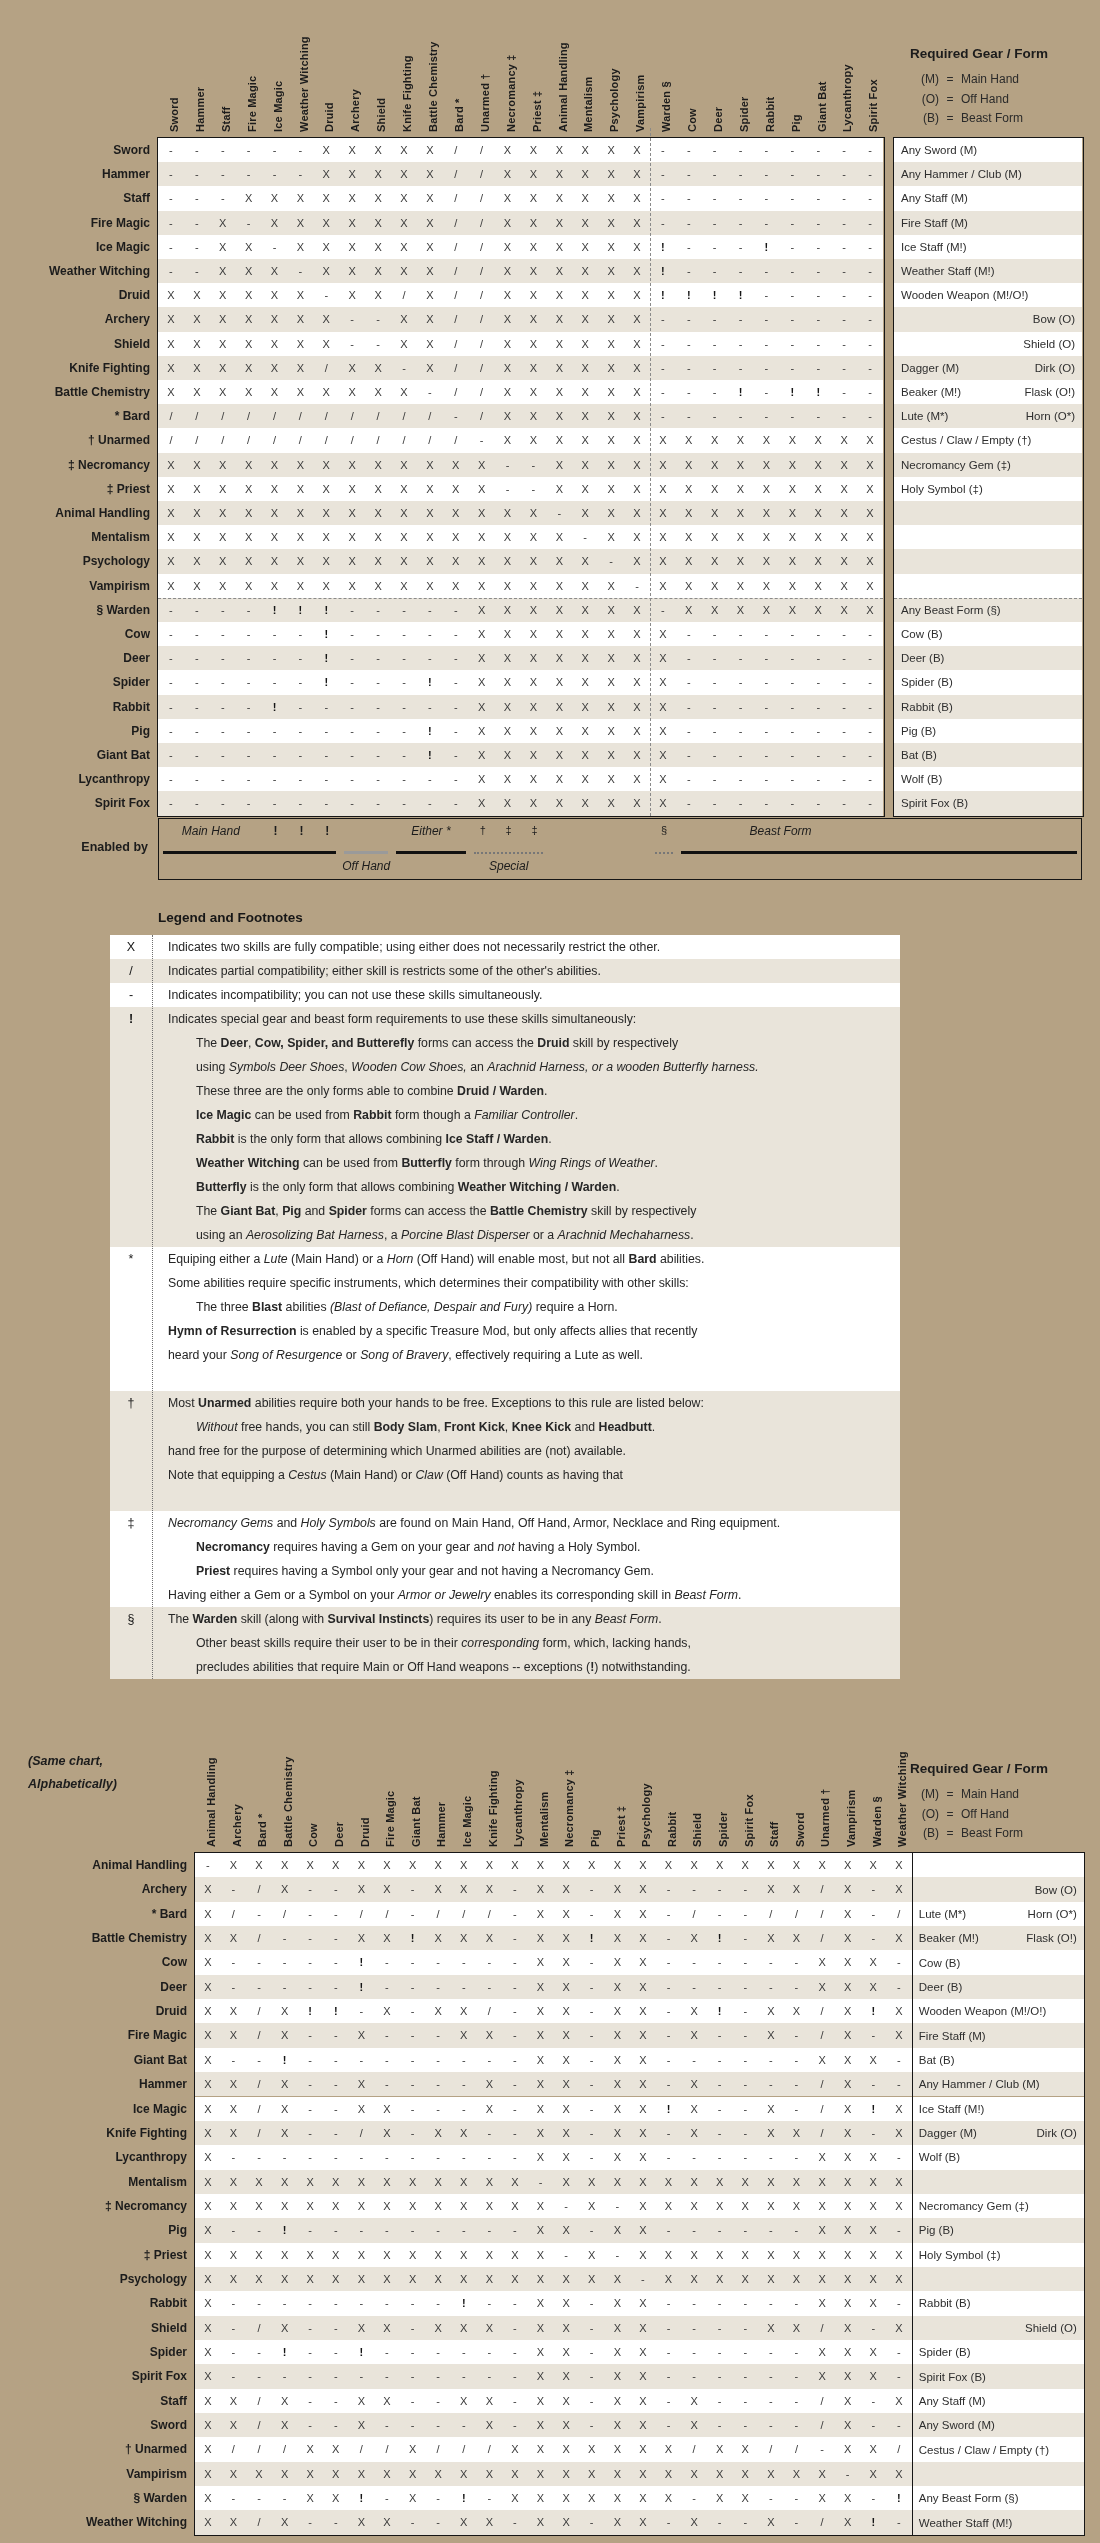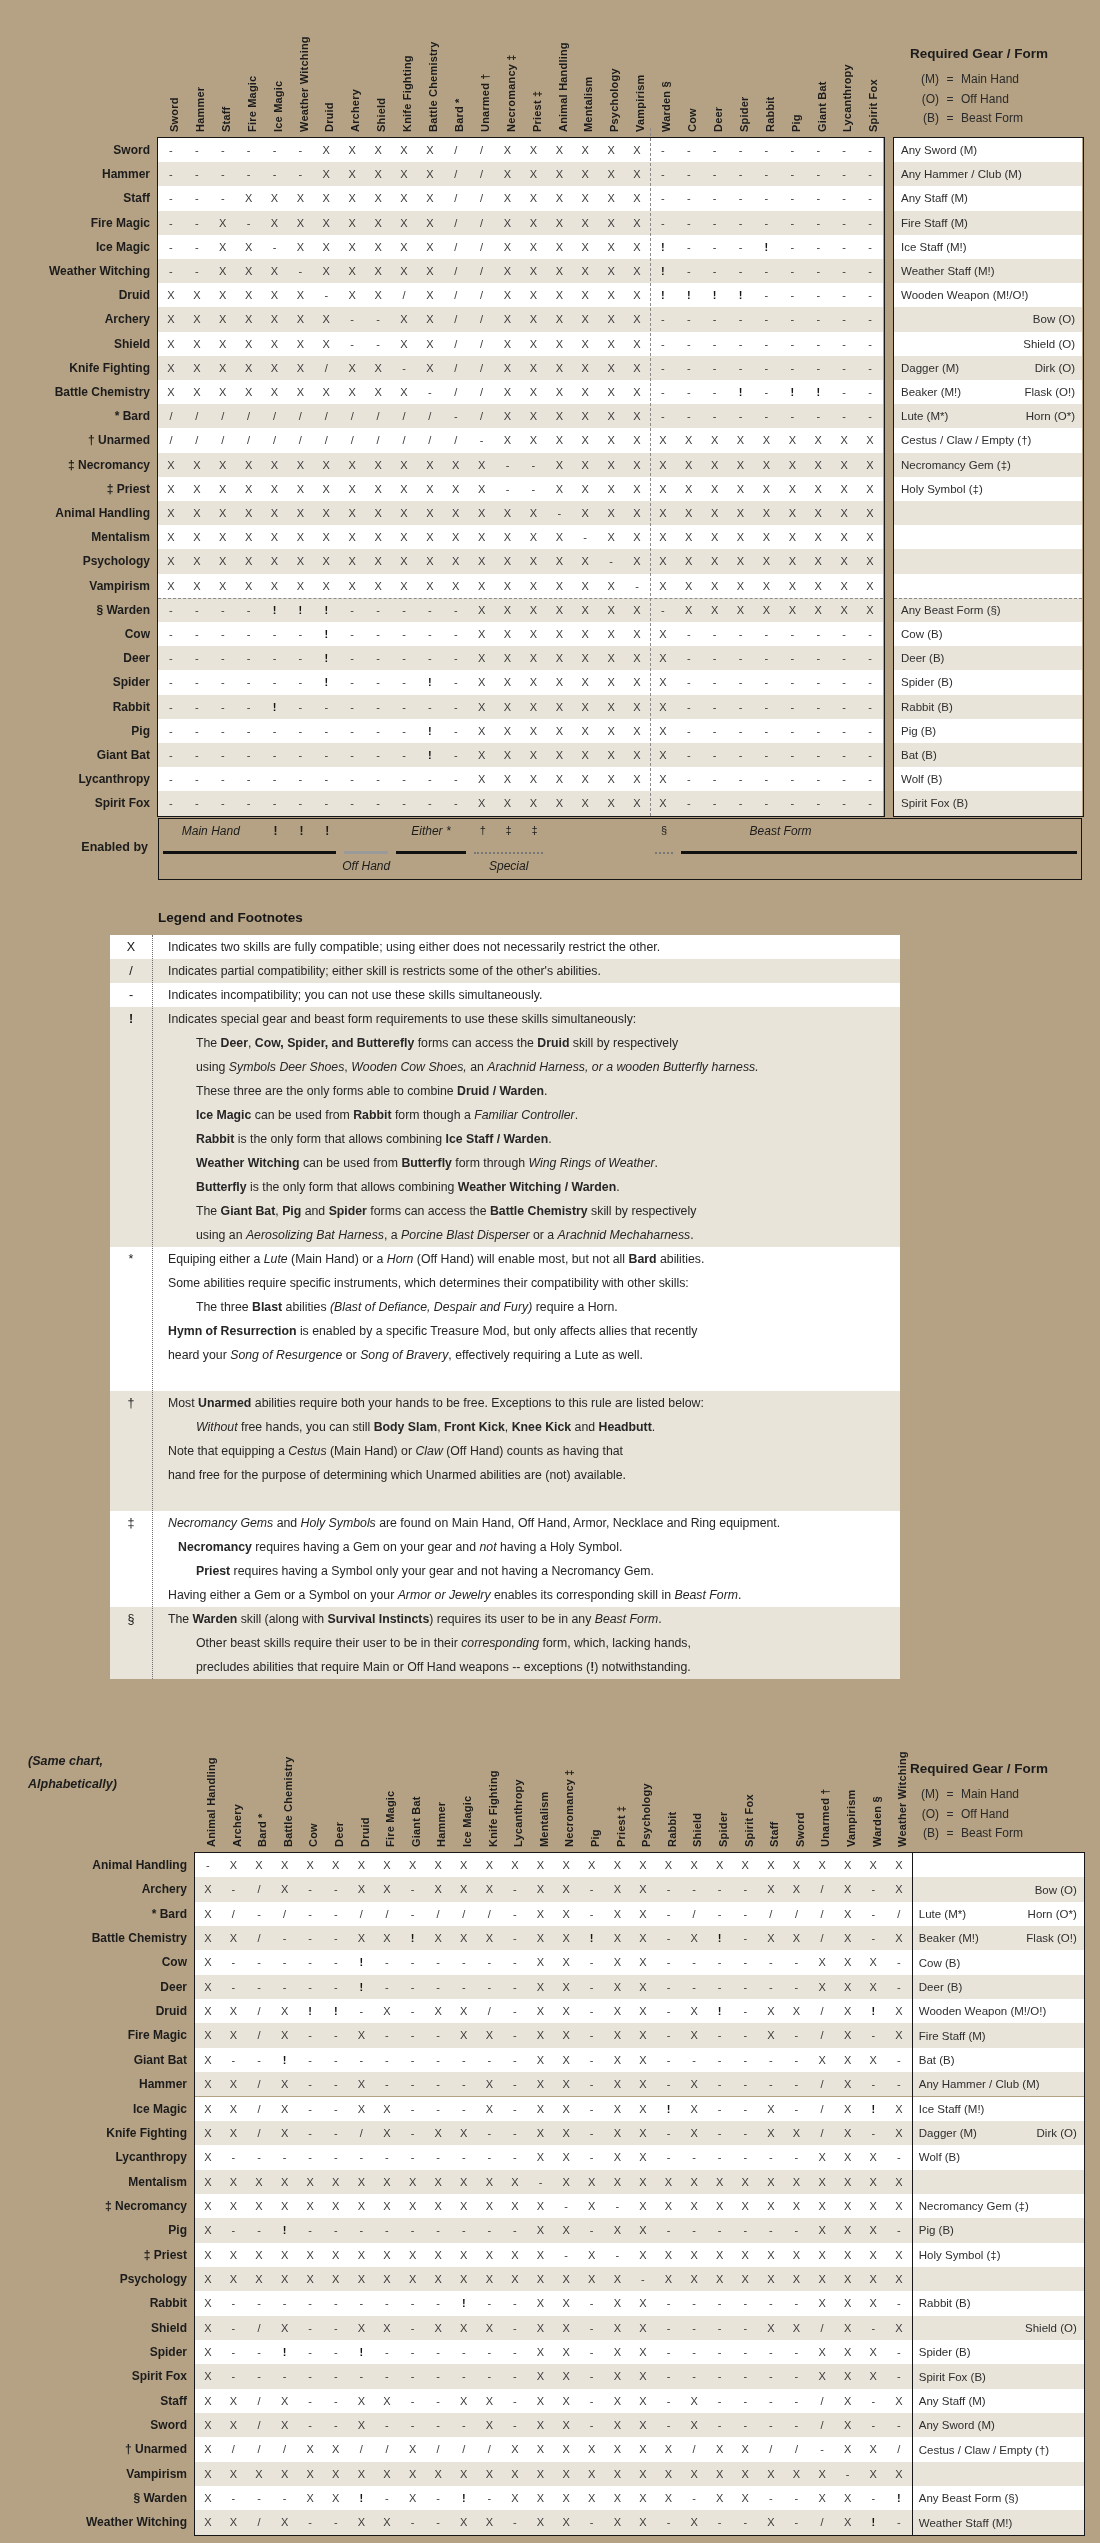--- a/index.html
+++ b/index.html
@@ -1095,27 +1095,27 @@
         <div class="leg-line" style="padding-left: 58px; line-height: 24px;">Equiping either a <i>Lute</i> (Main Hand) or a <i>Horn</i> (Off Hand) will enable most, but not all <b>Bard</b> abilities.</div>
         <div class="leg-line" style="padding-left: 58px; line-height: 24px;">Some abilities require specific instruments, which determines their compatibility with other skills:</div>
         <div class="leg-line" style="padding-left: 86px; line-height: 24px;">The three <b>Blast</b> abilities <i>(Blast of Defiance, Despair and Fury)</i> require a Horn.</div>
         <div class="leg-line" style="padding-left: 58px; line-height: 24px;"><b>Hymn of Resurrection</b> is enabled by a specific Treasure Mod, but only affects allies that recently</div>
         <div class="leg-line" style="padding-left: 58px; line-height: 24px;">heard your <i>Song of Resurgence</i> or <i>Song of Bravery</i>, effectively requiring a Lute as well.</div>
       </div>
       <div class="abs stripe1" style="left: 110px; top: 1391px; width: 790px; height: 120px;">
         <div class="leg-sym" style="line-height: 24px;">†</div>
         <div class="leg-line" style="padding-left: 58px; line-height: 24px;">Most <b>Unarmed</b> abilities require both your hands to be free. Exceptions to this rule are listed below:</div>
         <div class="leg-line" style="padding-left: 86px; line-height: 24px;"><i>Without</i> free hands, you can still <b>Body Slam</b>, <b>Front Kick</b>, <b>Knee Kick</b> and <b>Headbutt</b>.</div>
+        <div class="leg-line" style="padding-left: 58px; line-height: 24px;">hand free for the purpose of determining which Unarmed abilities are (not) available.</div>
         <div class="leg-line" style="padding-left: 58px; line-height: 24px;">Note that equipping a <i>Cestus</i> (Main Hand) or <i>Claw</i> (Off Hand) counts as having that</div>
-        <div class="leg-line" style="padding-left: 58px; line-height: 24px;">hand free for the purpose of determining which Unarmed abilities are (not) available.</div>
       </div>
       <div class="abs stripe0" style="left: 110px; top: 1511px; width: 790px; height: 96px;">
         <div class="leg-sym" style="line-height: 24px;">‡</div>
         <div class="leg-line" style="padding-left: 58px; line-height: 24px;"><i>Necromancy Gems</i> and <i>Holy Symbols</i> are found on Main Hand, Off Hand, Armor, Necklace and Ring equipment.</div>
-        <div class="leg-line" style="padding-left: 68px; line-height: 24px;"><b>Necromancy</b> requires having a Gem on your gear and <i>not</i> having a Holy Symbol.</div>
+        <div class="leg-line" style="padding-left: 86px; line-height: 24px;"><b>Necromancy</b> requires having a Gem on your gear and <i>not</i> having a Holy Symbol.</div>
         <div class="leg-line" style="padding-left: 86px; line-height: 24px;"><b>Priest</b> requires having a Symbol only your gear and not having a Necromancy Gem.</div>
         <div class="leg-line" style="padding-left: 58px; line-height: 24px;">Having either a Gem or a Symbol on your <i>Armor or Jewelry</i> enables its corresponding skill in <i>Beast Form</i>.</div>
       </div>
       <div class="abs stripe1" style="left: 110px; top: 1607px; width: 790px; height: 72px;">
         <div class="leg-sym" style="line-height: 24px;">§</div>
         <div class="leg-line" style="padding-left: 58px; line-height: 24px;">The <b>Warden</b> skill (along with <b>Survival Instincts</b>) requires its user to be in any <i>Beast Form</i>.</div>
         <div class="leg-line" style="padding-left: 86px; line-height: 24px;">Other beast skills require their user to be in their <i>corresponding</i> form, which, lacking hands,</div>
         <div class="leg-line" style="padding-left: 86px; line-height: 24px;">precludes abilities that require Main or Off Hand weapons -- exceptions (<b>!</b>) notwithstanding.</div>
       </div>
       <div class="abs" style="left: 152px; top: 935px; height: 744px; border-left: 1px dotted rgb(111, 111, 111); width: 0px;"></div>

